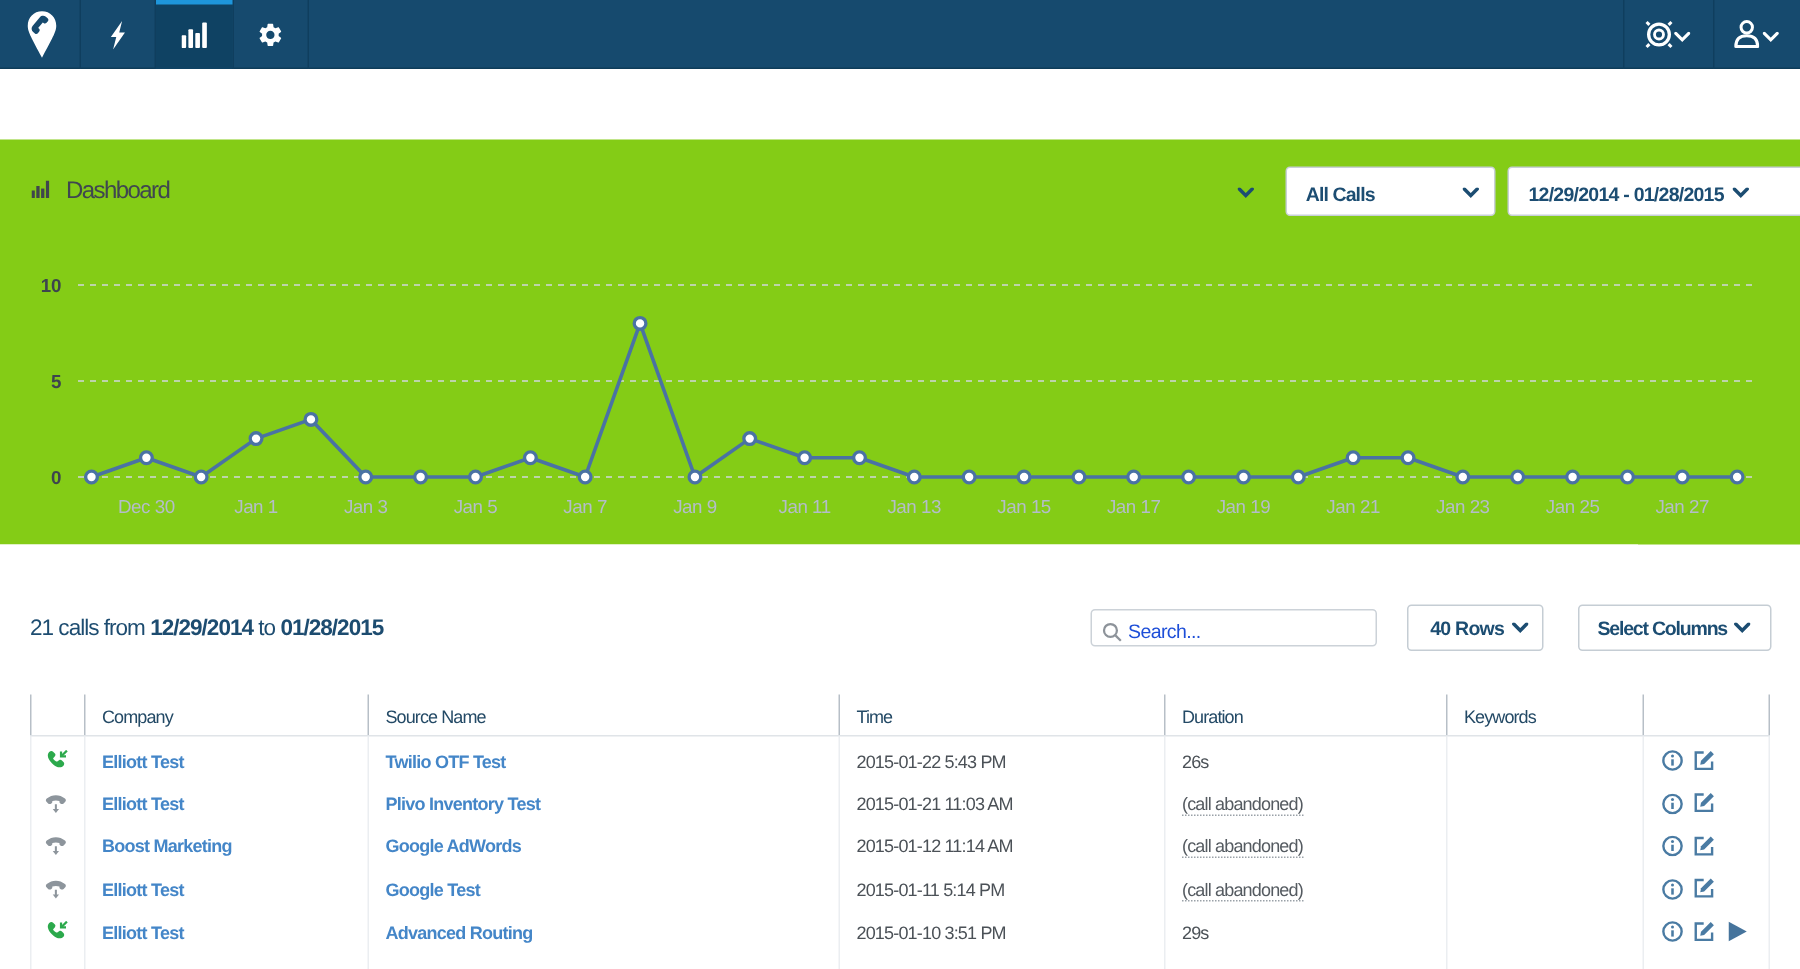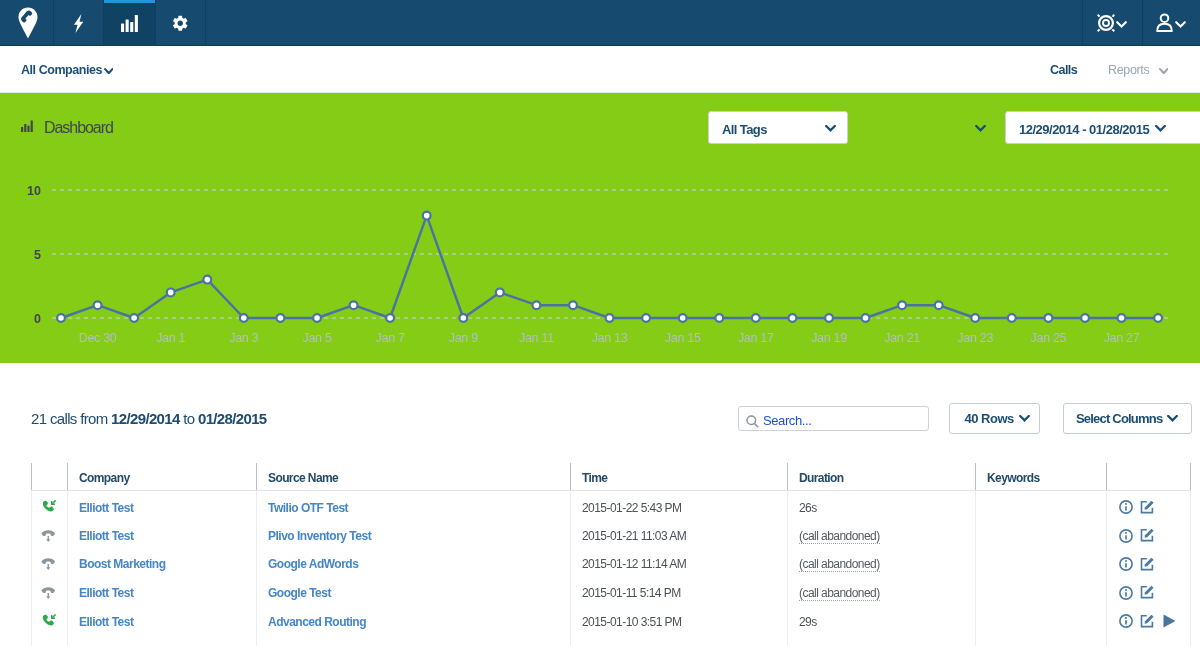--- a/index.html
+++ b/index.html
@@ -11,30 +11,30 @@
 .tabsep { position:absolute; top:0; width:1px; height:46px; background:#0f3e5e; }
 #tab-active { position:absolute; left:104px; top:0; width:51px; height:46px; background:#0f4263; border-top:3px solid #1e96dc; }
 #subnav { position:absolute; left:0; top:46px; width:1200px; height:47px; background:#fff; border-bottom:1px solid #e3e7ea; }
 #allcomp { position:absolute; left:21px; top:16.6px; font-size:12.5px; font-weight:bold; letter-spacing:-0.45px; color:#1d4f75; }
 #calls { position:absolute; left:1050px; top:17px; font-size:12.5px; font-weight:bold; letter-spacing:-0.55px; color:#1e4c6d; }
 #reports { position:absolute; left:1108px; top:17px; font-size:12.5px; letter-spacing:-0.35px; color:#99a6b5; }
 #gray { position:absolute; left:0; top:93px; width:1200px; height:270px; background:#84cc16; }
 #dashtitle { position:absolute; left:44px; top:25.5px; font-size:16px; letter-spacing:-1.05px; color:#3f4650; }
 .filterbtn { position:absolute; top:18px; height:33px; background:#fff; border:1px solid #c8d0d8;
   border-radius:3px; font-size:13px; font-weight:bold; letter-spacing:-0.6px; color:#1c4d72; line-height:35px; }
-#list { position:absolute; left:11px; top:363px; width:1092px; height:283px; background:#fff; }
+#list { position:absolute; left:0; top:363px; width:1092px; height:283px; background:#fff; }
 #summary { position:absolute; left:20px; top:47px; font-size:15px; letter-spacing:-0.65px; color:#1d4c70; }
 #search { position:absolute; left:727px; top:43px; width:191px; height:25px; border:1px solid #ccd2d8; border-radius:3px; background:#fff; }
 #search span { position:absolute; left:24px; top:6px; font-size:13px; letter-spacing:-0.4px; color:#1d4ed8; }
 .listbtn { position:absolute; top:40px; height:31px; background:#fff; border:1px solid #c5cdd4; border-radius:3px;
   font-size:13px; font-weight:bold; color:#1c4d72; line-height:29px; }
 .hline { position:absolute; background:#e0e4e8; height:1px; }
 .vlineh { position:absolute; background:#b7bfc7; width:1px; top:100px; height:27px; }
 .vlineb { position:absolute; background:#ebeef1; width:1px; top:128px; height:155px; }
-.th { position:absolute; top:108px; font-size:12px; font-weight:bold; letter-spacing:-0.6px; color:#244a66; }
+.th { position:absolute; top:108px; font-size:12px; font-weight:normal; letter-spacing:-0.6px; color:#244a66; }
 .link { font-size:12px; font-weight:bold; letter-spacing:-0.5px; color:#4486c8; }
 .cell { position:absolute; font-size:12px; letter-spacing:-0.55px; color:#4b5157;text-align:center; }
 .aband { color:#555b61; border-bottom:1px dotted #9aa1a8; padding-bottom:0px; }
 </style>
 </head>
 <body>
 <div id="page">
   <div id="nav">
     <div class="tabsep" style="left:53px"></div>
     <div class="tabsep" style="left:103px"></div>
@@ -81,42 +81,31 @@
     <svg class="abs" style="left:1156px;top:13px" width="17" height="19" viewBox="0 0 17 19">
       <g fill="none" stroke="#fff" stroke-width="2">
         <circle cx="8.5" cy="5.2" r="3.8"></circle>
         <path d="M1.2 18 c0 -5.2 2.9 -7.2 7.3 -7.2 s7.3 2 7.3 7.2 Z" stroke-linejoin="round"></path>
       </g>
     </svg>
     <svg class="abs" style="left:1175px;top:20.5px" width="11" height="7" viewBox="0 0 11 7">
       <path fill="none" stroke="#fff" stroke-width="2.1" stroke-linecap="round" d="M1.2 1.2 L5.5 5.5 L9.8 1.2"></path>
     </svg>
   </div>
-  <div id="subnav">
-    <span id="allcomp">All Companies</span>
-    <svg class="abs" style="left:103.5px;top:21.5px" width="9.5" height="6.5" viewBox="0 0 9.5 6.5">
-      <path fill="none" stroke="#1d4f75" stroke-width="2.1" stroke-linecap="round" d="M1.1 1.1 L4.75 5.2 L8.4 1.1"></path>
-    </svg>
-    <span id="calls">Calls</span>
-    <span id="reports">Reports</span>
-    <svg class="abs" style="left:1158.5px;top:21.5px" width="9.5" height="6.5" viewBox="0 0 9.5 6.5">
-      <path fill="none" stroke="#9aa6b4" stroke-width="2.1" stroke-linecap="round" d="M1.1 1.1 L4.75 5.2 L8.4 1.1"></path>
-    </svg>
-  </div>
   <div id="gray">
     <svg class="abs" style="left:21px;top:27px" width="12" height="12" viewBox="0 0 12 12">
       <g fill="#3f464d">
         <rect x="0" y="7" width="2.2" height="5"></rect>
         <rect x="3.2" y="4" width="2.2" height="8"></rect>
         <rect x="6.4" y="5.7" width="2.2" height="6.3"></rect>
         <rect x="9.6" y="0.5" width="2.2" height="11.5"></rect>
       </g>
     </svg>
     <span id="dashtitle">Dashboard</span>
-    <div class="filterbtn" style="left:708px;width:140px;padding-left:13px;">All Tags</div>
+    <div class="filterbtn" style="left:857px;width:140px;padding-left:12.5px;">All Calls</div>
     <div class="filterbtn" style="left:1005px;width:205px;padding-left:13px;letter-spacing:-0.5px;">12/29/2014 - 01/28/2015</div>
 <svg class="abs" style="left:824.5px;top:31.5px" width="11" height="7" viewBox="0 0 11 7">
         <path fill="none" stroke="#1c4d72" stroke-width="2.3" stroke-linecap="round" d="M1.2 1 L5.5 5.3 L9.8 1"></path>
       </svg>
 <svg class="abs" style="left:974.5px;top:31.5px" width="11" height="7" viewBox="0 0 11 7">
         <path fill="none" stroke="#1c4d72" stroke-width="2.3" stroke-linecap="round" d="M1.2 1 L5.5 5.3 L9.8 1"></path>
       </svg>
 <svg class="abs" style="left:1154.5px;top:31.5px" width="11" height="7" viewBox="0 0 11 7">
         <path fill="none" stroke="#1c4d72" stroke-width="2.3" stroke-linecap="round" d="M1.2 1 L5.5 5.3 L9.8 1"></path>
       </svg>

